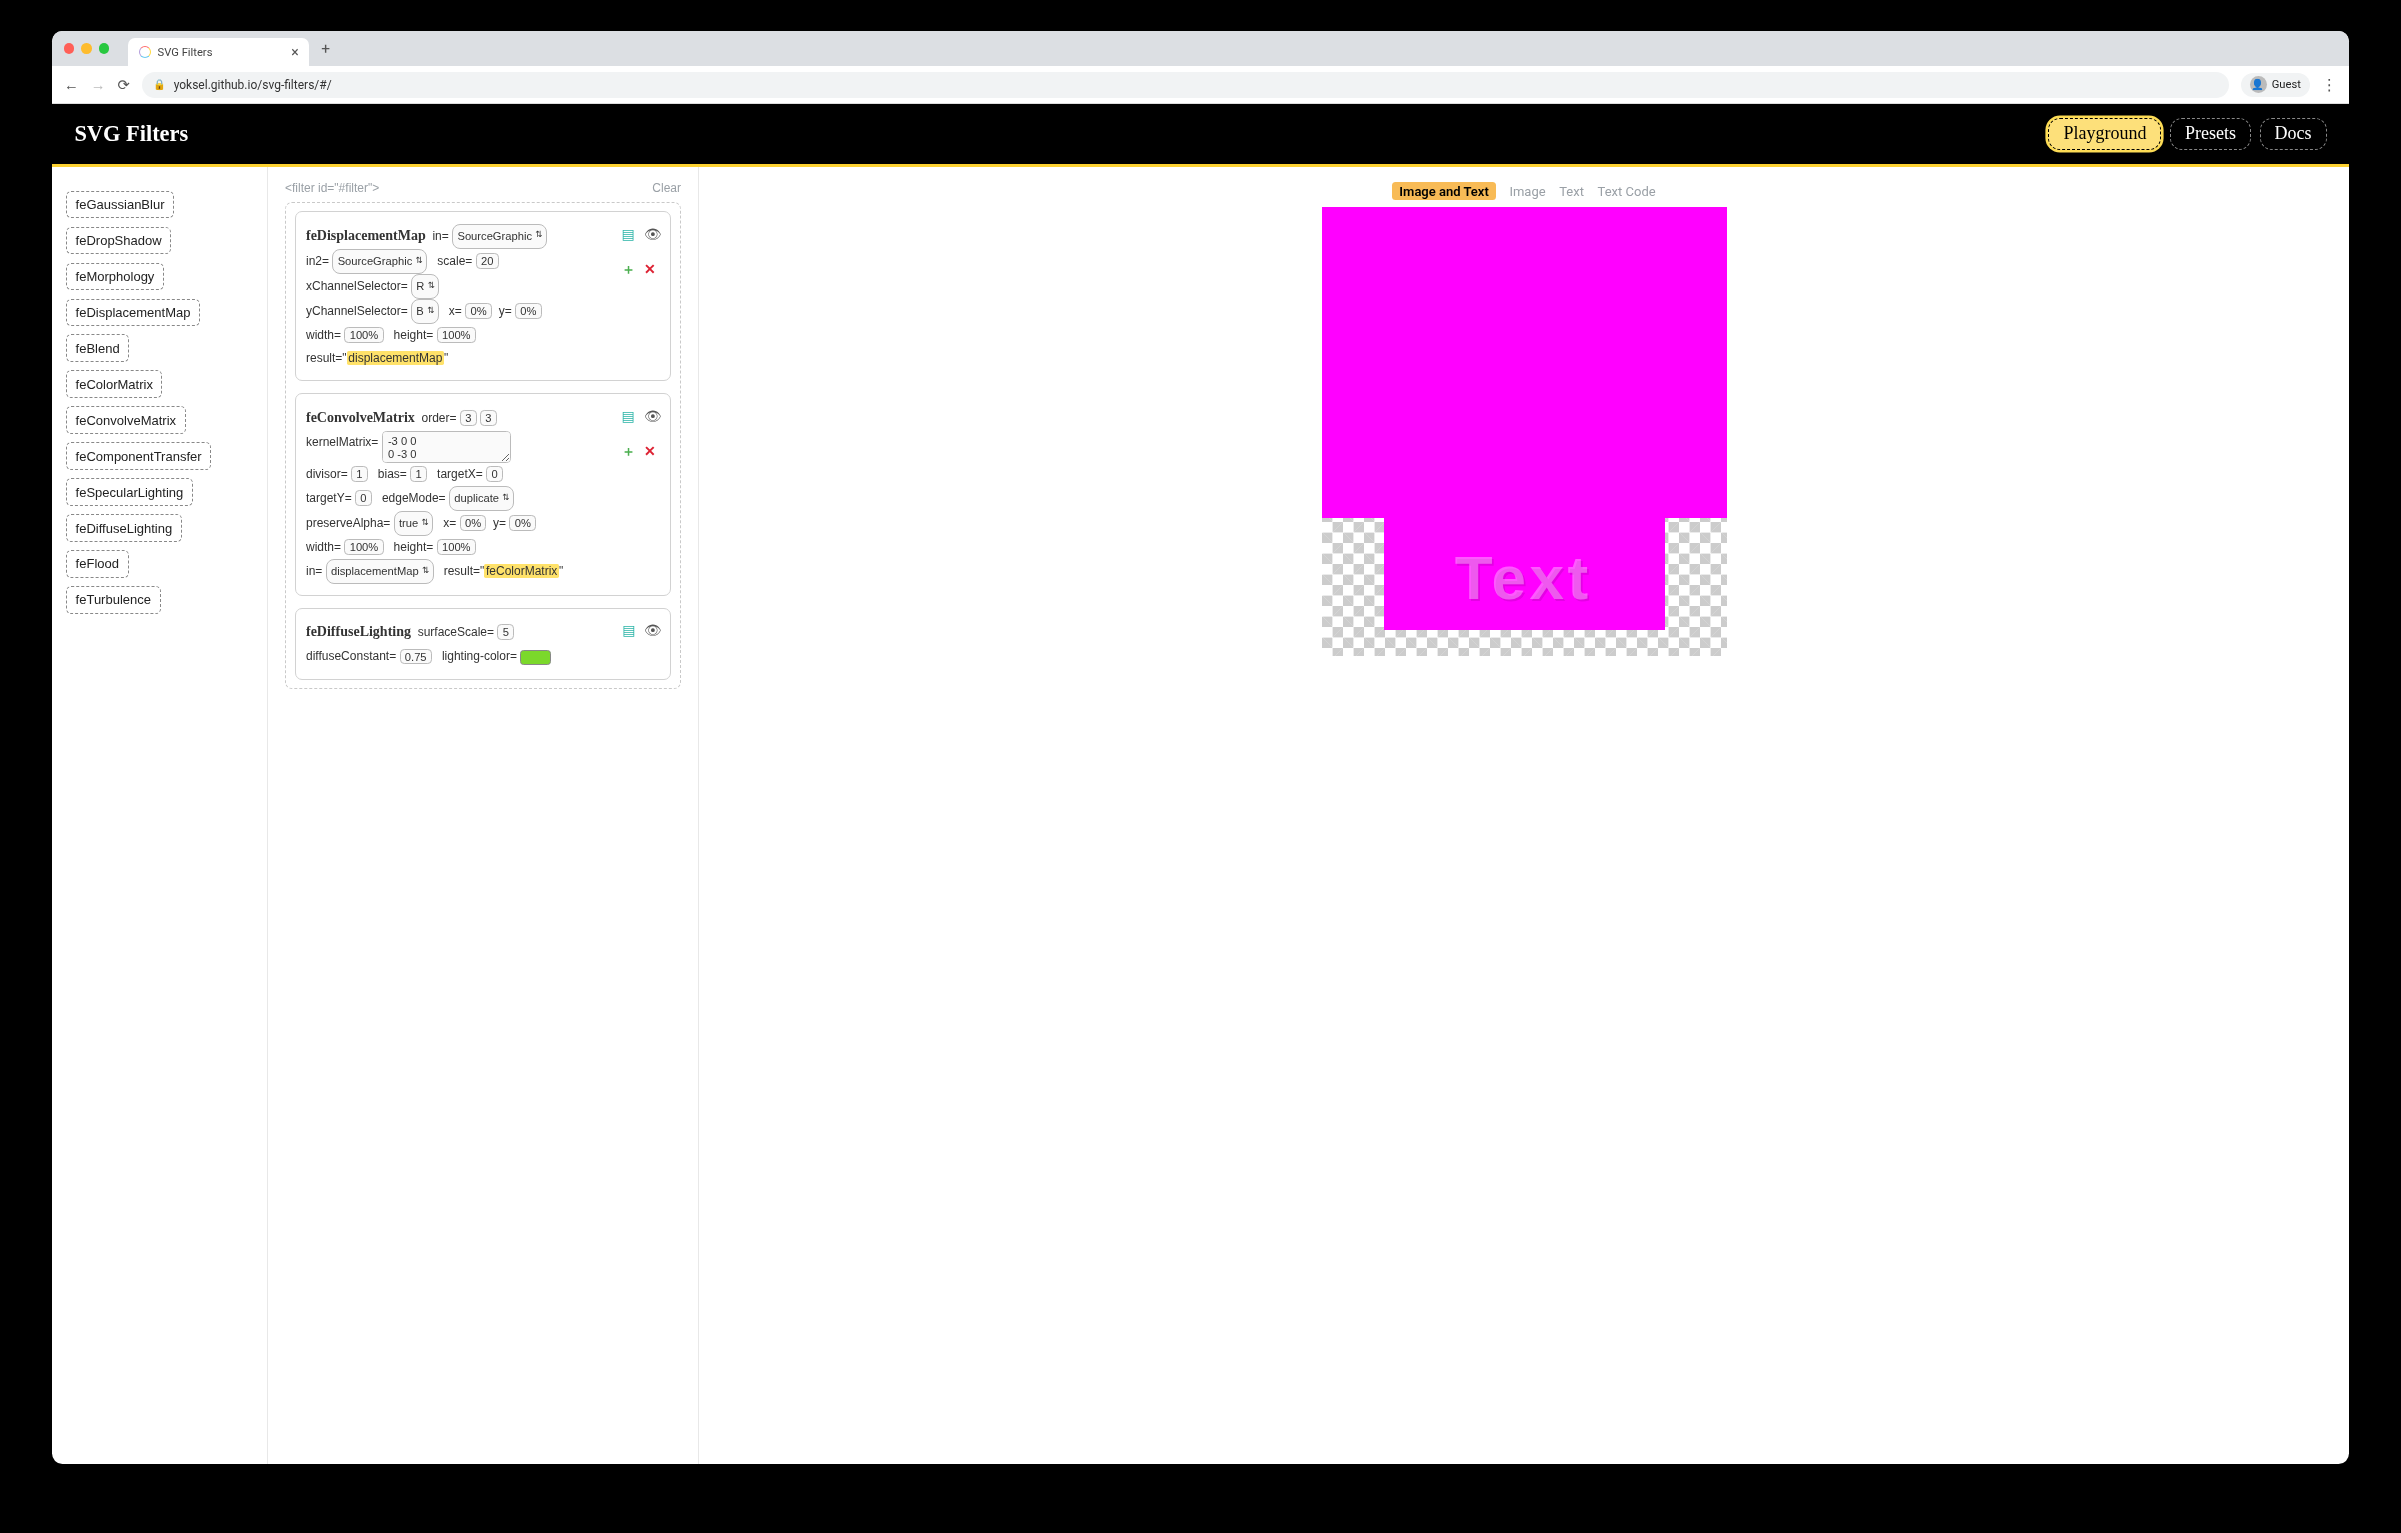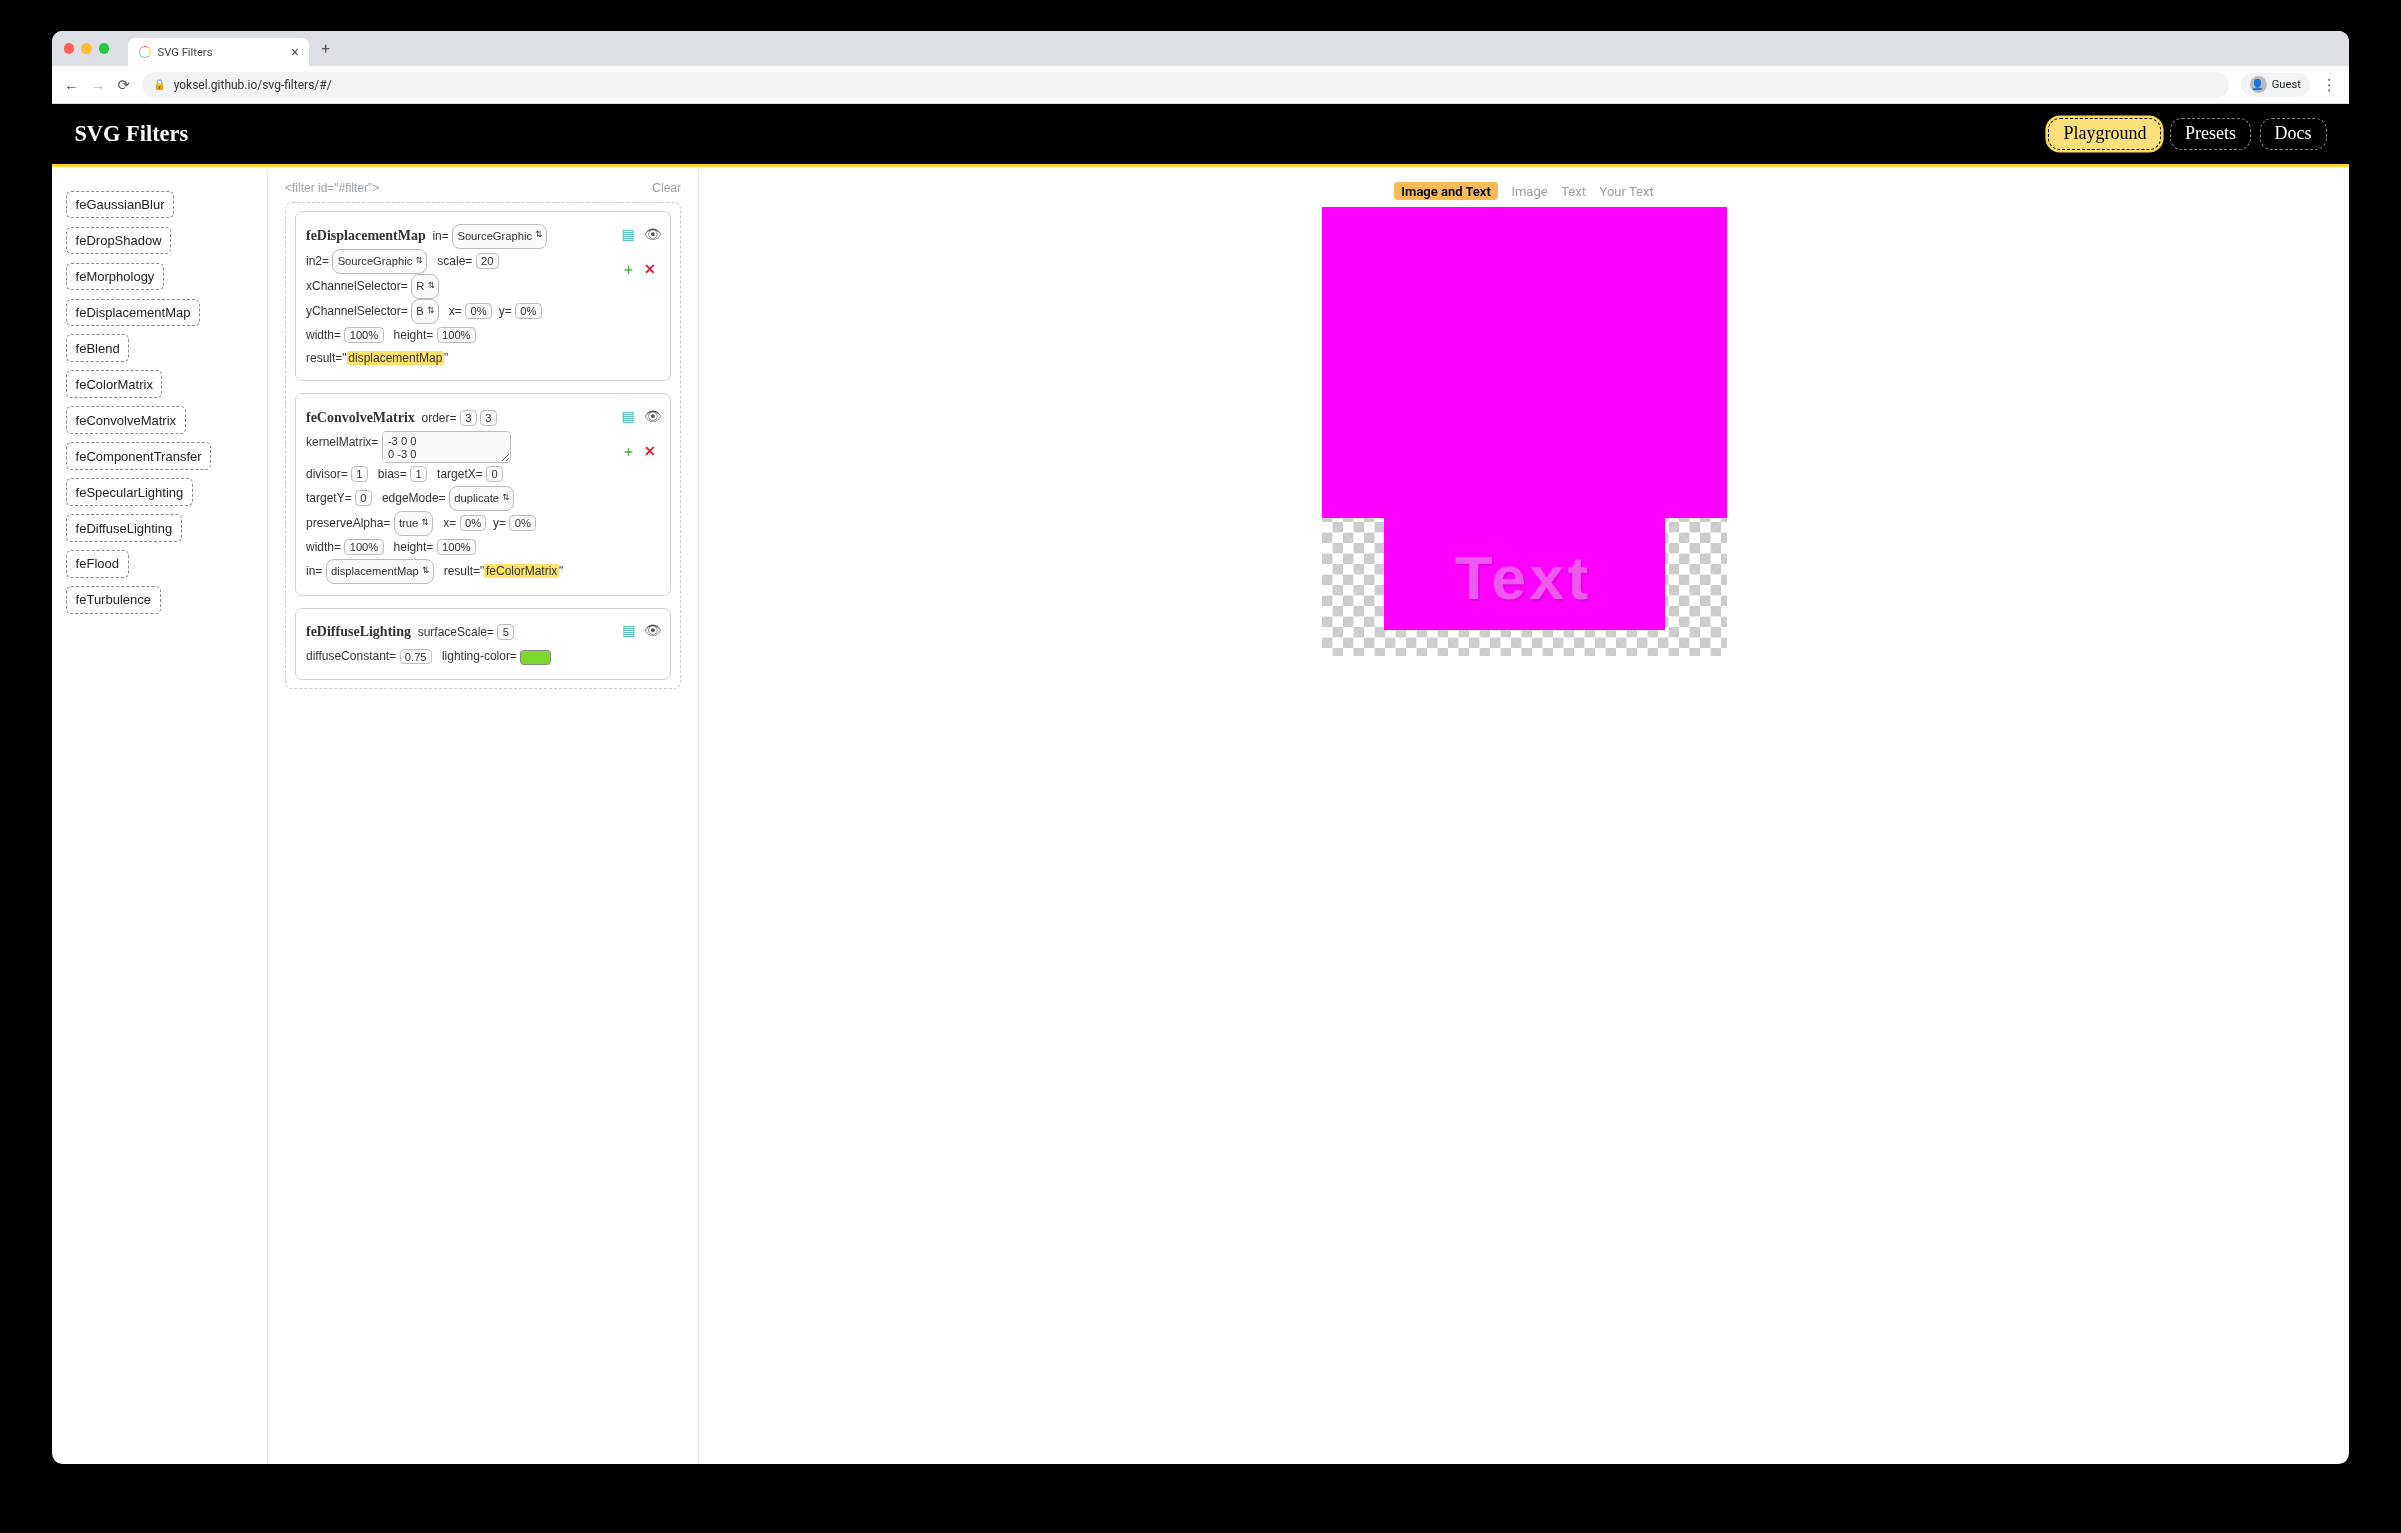--- a/index.html
+++ b/index.html
@@ -235,21 +235,21 @@
         </div>
 
       </div>
     </div>
 
     <div class="preview">
       <div class="ptabs">
         <span class="active">Image and Text</span>
         <span>Image</span>
         <span>Text</span>
-        <span>Your Text</span>
+        <span>Text Code</span>
       </div>
       <div class="canvas">
         <div class="magenta-top"></div>
         <div class="magenta-stem"></div>
         <div class="text-emboss">Text</div>
       </div>
     </div>
 
   </div>
 </div>

